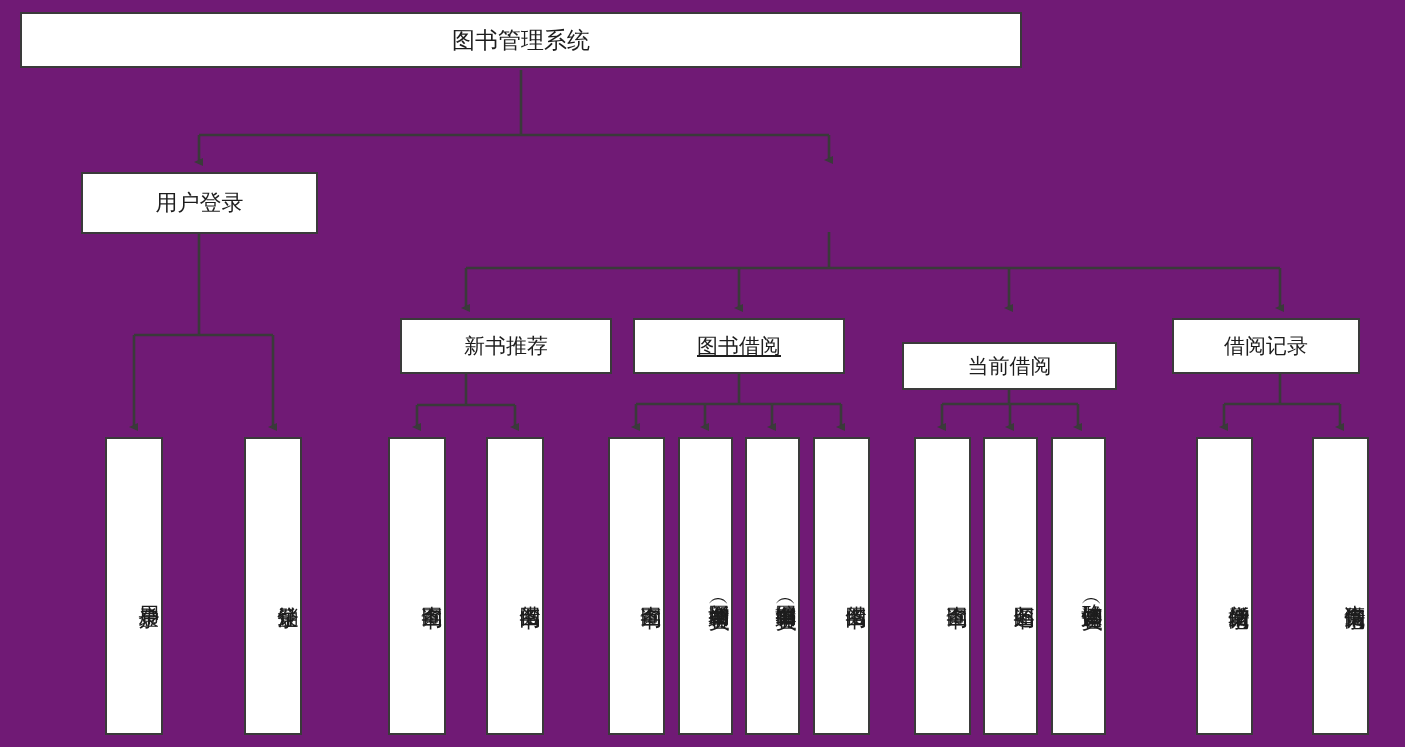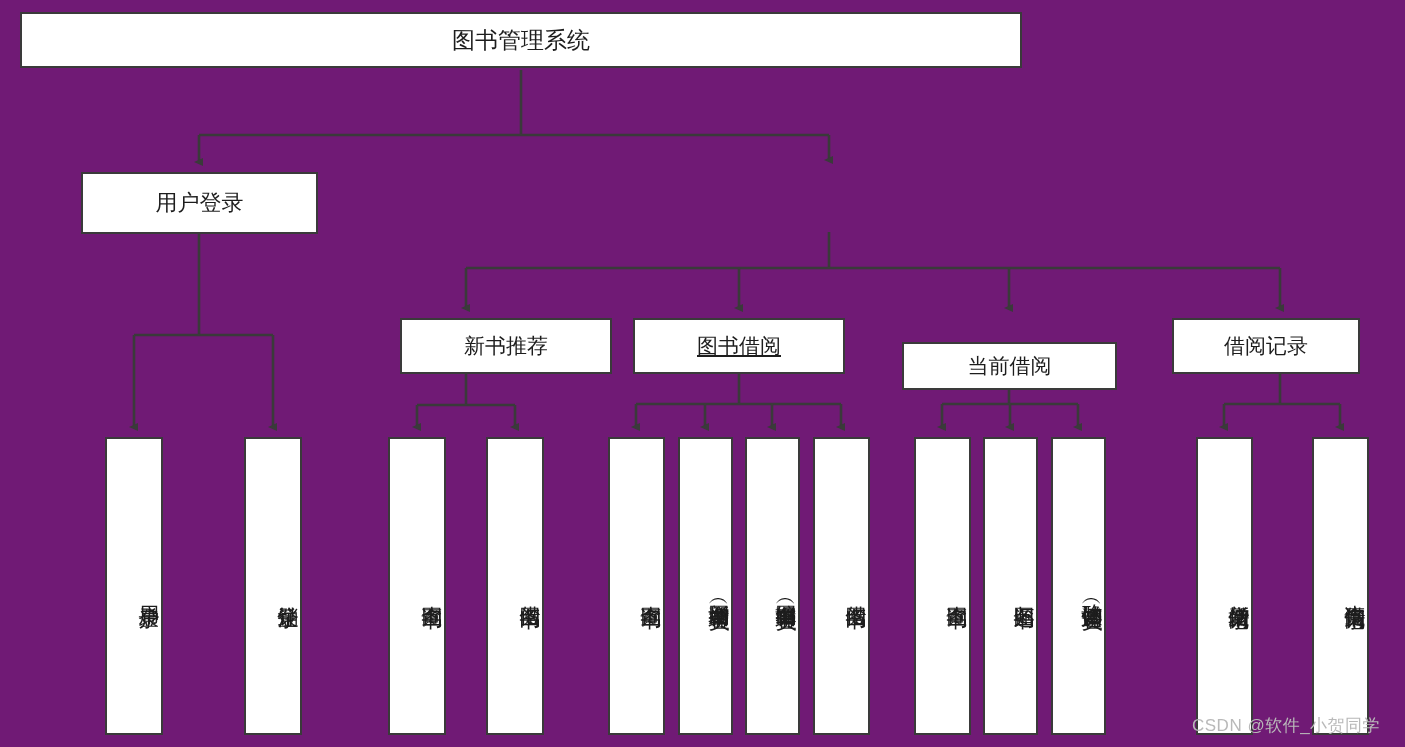--- a/index.html
+++ b/index.html
@@ -160,15 +160,14 @@
     <span>确认归还（管理员）</span>
   </div>
 
   <div class="node leaf" style="left:1196px;top:437px;width:57px;height:298px;">
     <span>新增借阅记录</span>
   </div>
   <div class="node leaf" style="left:1312px;top:437px;width:57px;height:298px;">
     <span>查询借阅记录</span>
   </div>
 
-  <div class="watermark" style="left:1192px;top:714px;">CSDN @软件_小贺同学</div>
 
 </div>
 
 </body></html>

